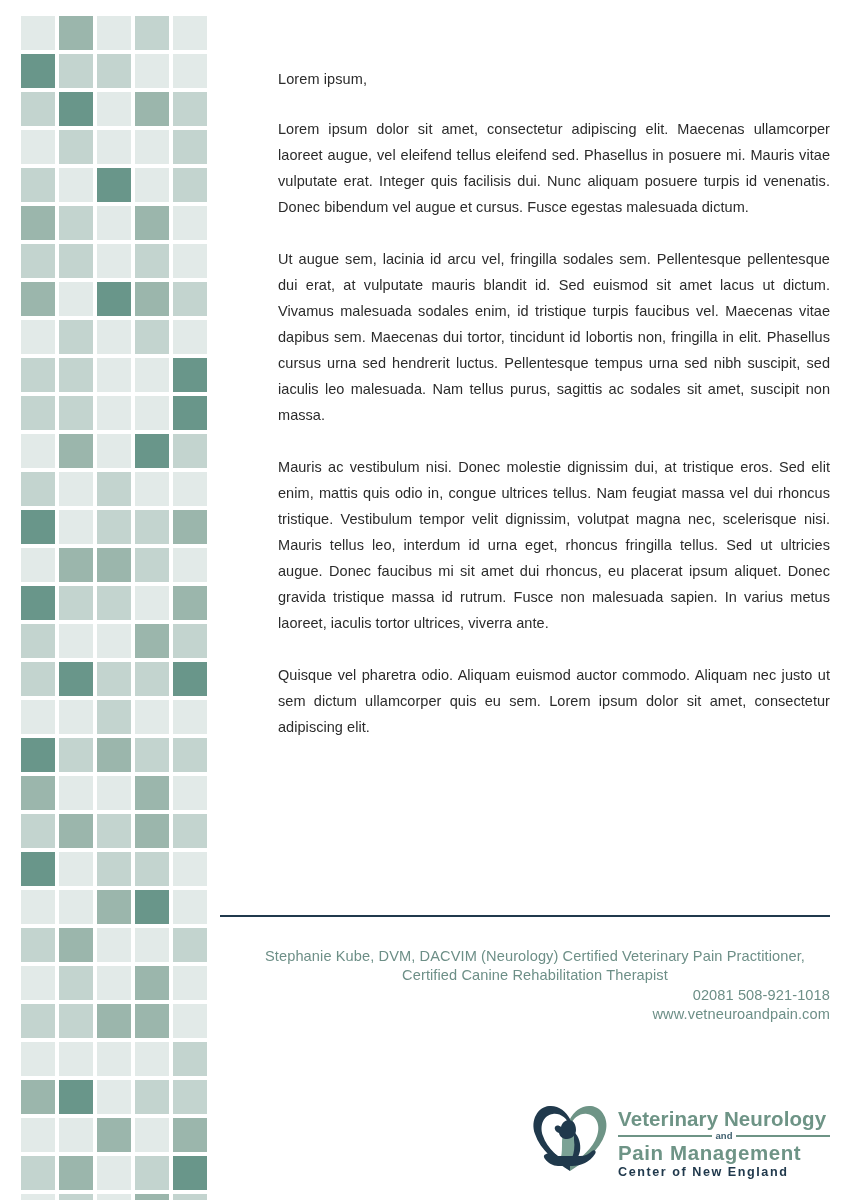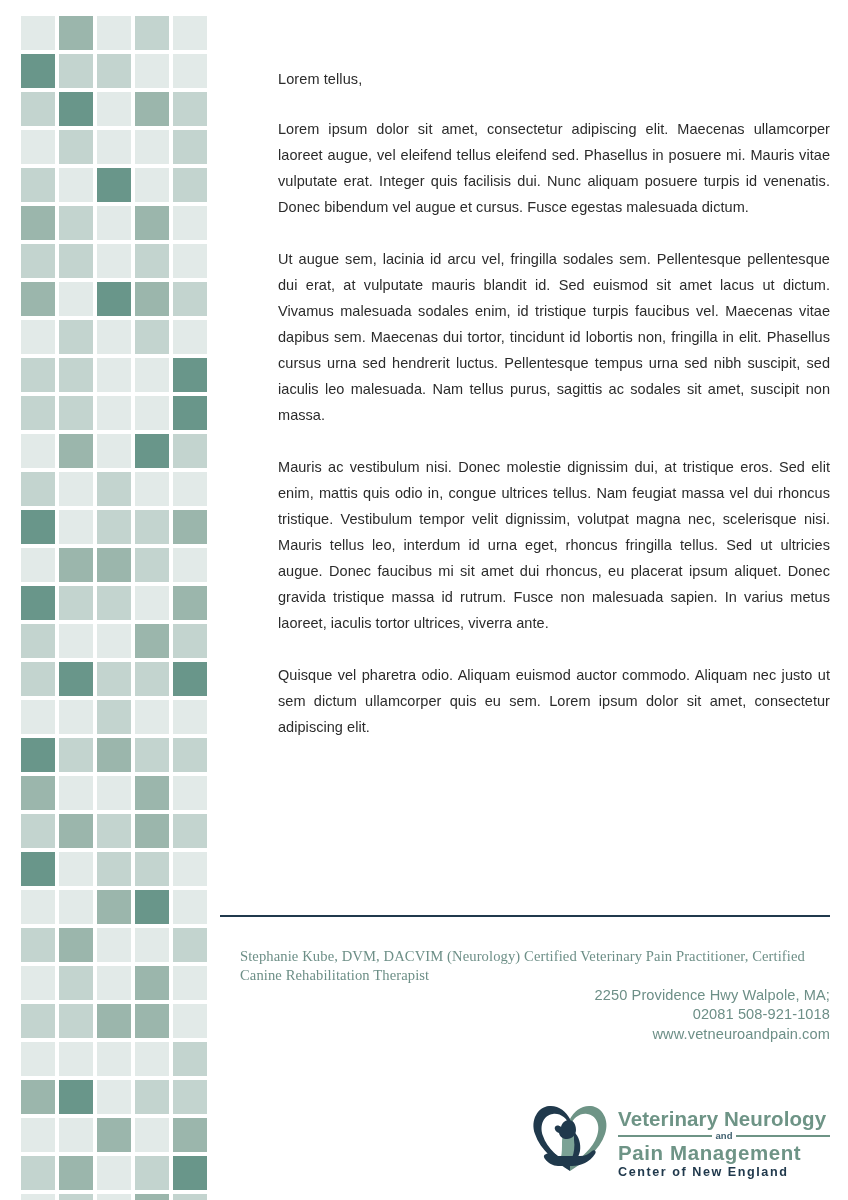--- a/index.html
+++ b/index.html
@@ -97,22 +97,21 @@
     color: #6d8f87;
     font-size: 14.6px;
     line-height: 19.4px;
     letter-spacing: 0.1px;
   }
   .contact div {
     white-space: nowrap;
   }
   .contact .wrapline {
     white-space: normal;
-    text-align: left;
-    font-family: Liberation Serif, serif;
+    text-align: center;
   }
 
   
   .logo {
     position: absolute;
     left: 528px;
     top: 1098px;
     width: 302px;
     height: 88px;
     display: flex;
@@ -339,35 +338,34 @@
       <div class="mosaic-tile" style="left: 173px; top: 1156px; width: 34px; height: 34px; background: rgb(105, 150, 138);"></div>
       <div class="mosaic-tile" style="left: 21px; top: 1194px; width: 34px; height: 34px; background: rgb(226, 234, 232);"></div>
       <div class="mosaic-tile" style="left: 59px; top: 1194px; width: 34px; height: 34px; background: rgb(195, 212, 207);"></div>
       <div class="mosaic-tile" style="left: 97px; top: 1194px; width: 34px; height: 34px; background: rgb(226, 234, 232);"></div>
       <div class="mosaic-tile" style="left: 135px; top: 1194px; width: 34px; height: 34px; background: rgb(155, 182, 172);"></div>
       <div class="mosaic-tile" style="left: 173px; top: 1194px; width: 34px; height: 34px; background: rgb(195, 212, 207);"></div>
     </div>
 
   <div class="content">
 
-    <div class="salutation">Lorem tellus,</div>
+    <div class="salutation">Lorem ipsum,</div>
 
     <div class="body-copy">
       <p>Lorem ipsum dolor sit amet, consectetur adipiscing elit. Maecenas ullamcorper laoreet augue, vel eleifend tellus eleifend sed. Phasellus in posuere mi. Mauris vitae vulputate erat. Integer quis facilisis dui. Nunc aliquam posuere turpis id venenatis. Donec bibendum vel augue et cursus. Fusce egestas malesuada dictum.</p>
       <p>Ut augue sem, lacinia id arcu vel, fringilla sodales sem. Pellentesque pellentesque dui erat, at vulputate mauris blandit id. Sed euismod sit amet lacus ut dictum. Vivamus malesuada sodales enim, id tristique turpis faucibus vel. Maecenas vitae dapibus sem. Maecenas dui tortor, tincidunt id lobortis non, fringilla in elit. Phasellus cursus urna sed hendrerit luctus. Pellentesque tempus urna sed nibh suscipit, sed iaculis leo malesuada. Nam tellus purus, sagittis ac sodales sit amet, suscipit non massa.</p>
       <p>Mauris ac vestibulum nisi. Donec molestie dignissim dui, at tristique eros. Sed elit enim, mattis quis odio in, congue ultrices tellus. Nam feugiat massa vel dui rhoncus tristique. Vestibulum tempor velit dignissim, volutpat magna nec, scelerisque nisi. Mauris tellus leo, interdum id urna eget, rhoncus fringilla tellus. Sed ut ultricies augue. Donec faucibus mi sit amet dui rhoncus, eu placerat ipsum aliquet. Donec gravida tristique massa id rutrum. Fusce non malesuada sapien. In varius metus laoreet, iaculis tortor ultrices, viverra ante.</p>
       <p>Quisque vel pharetra odio. Aliquam euismod auctor commodo. Aliquam nec justo ut sem dictum ullamcorper quis eu sem. Lorem ipsum dolor sit amet, consectetur adipiscing elit.</p>
     </div>
   </div>
 
   <div class="divider"></div>
 
   <div class="contact">
     <div class="wrapline">Stephanie Kube, DVM, DACVIM (Neurology) Certified Veterinary Pain Practitioner, Certified Canine Rehabilitation Therapist</div>
-    <div>2250 Providence Hwy Walpole, MA;</div>
     <div>02081 508-921-1018</div>
     <div>www.vetneuroandpain.com</div>
   </div>
 
   <div class="logo">
 
     <div class="logo-mark">
       <svg viewBox="0 0 84 78" width="84" height="78" xmlns="http://www.w3.org/2000/svg">
 
         <path d="M42 73 C 28 64 12 52 7 36 C 2 22 10 9 21 8 C 30 7 38 13 42 21 L 42 28 C 39 20 32 15 25 16 C 16 17 11 27 15 38 C 19 50 31 60 42 68 Z" fill="#20394c"></path>

